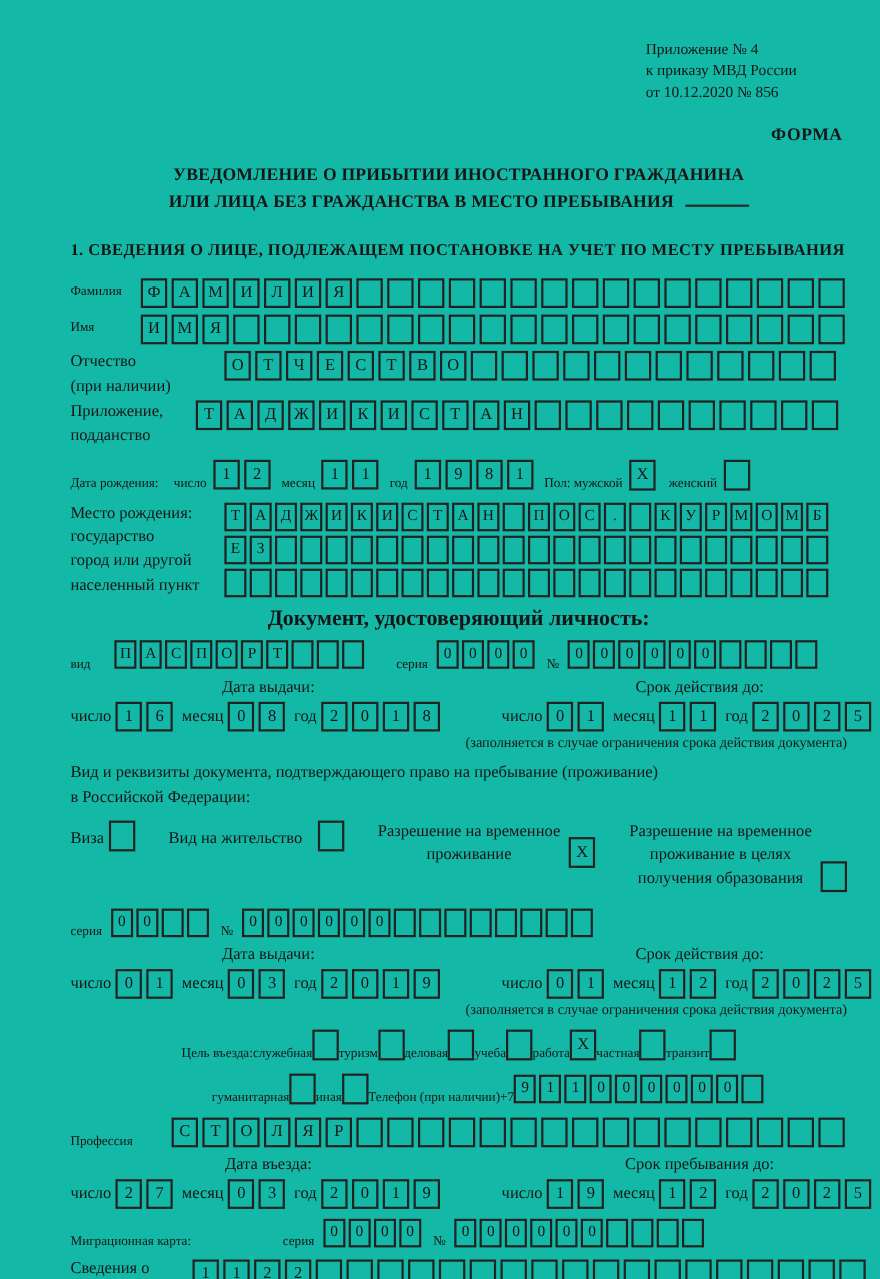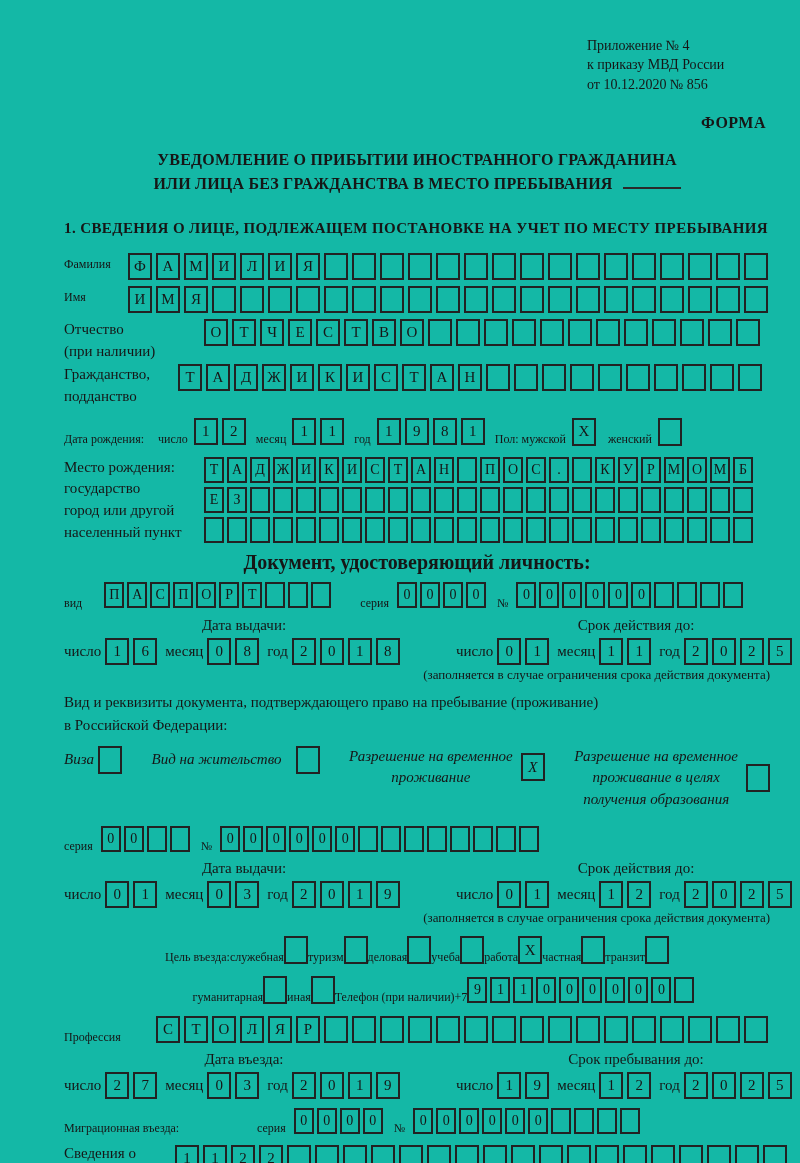--- a/index.html
+++ b/index.html
@@ -40,21 +40,21 @@
   .doc-heading{text-align:center;font-weight:bold;font-size:20px;margin:4px 0 6px;}
 
   .dates{display:flex;margin:4px 0 2px;gap:32px;}
   .date-col{width:360px;flex:0 0 auto;}
   .date-heading{text-align:center;font-size:15px;margin-bottom:4px;}
   .date-fields{display:flex;align-items:center;gap:4px;font-size:15px;}
   .fill-note{font-size:13px;text-align:right;margin:2px 0 8px;}
 
   .intro{font-size:15px;line-height:1.55;margin-top:2px;}
   .opts{display:flex;align-items:flex-start;justify-content:space-between;margin:8px 0 12px;}
-  .opt{display:flex;align-items:center;gap:8px;font-style:italic;}
+  .opt{display:flex;align-items:flex-end;gap:8px;}
   .opt-lines{font-size:15px;text-align:center;line-height:1.45;}
 
   .spread{justify-content:center;}
   .gap6{gap:6px;} .gap8{gap:8px;}
   .lw64{width:64px;flex:0 0 64px;}
   .lw92{width:92px;flex:0 0 92px;}
   .lw111{width:111px;flex:0 0 111px;}
   .lw114{width:114px;flex:0 0 114px;}
   .lw140{width:140px;flex:0 0 140px;}
   .lw185{width:185px;flex:0 0 185px;}
@@ -163,21 +163,21 @@
         <span class="cell"></span>
         <span class="cell"></span>
         <span class="cell"></span>
         <span class="cell"></span>
         <span class="cell"></span>
       </div>
   </div>
 
   <div class="frow" style="margin-bottom:8px;">
     <div class="lbl-block lw114">
-      <div>Гражданство,</div>
+      <div>Приложение,</div>
       <div>подданство</div>
     </div>
     <div class="cells">
         <span class="cell">Т</span>
         <span class="cell">А</span>
         <span class="cell">Д</span>
         <span class="cell">Ж</span>
         <span class="cell">И</span>
         <span class="cell">К</span>
         <span class="cell">И</span>
@@ -612,21 +612,21 @@
             <span class="cell">2</span>
             <span class="cell">0</span>
             <span class="cell">2</span>
             <span class="cell">5</span>
           </div>
       </div>
     </div>
   </div>
 
   <div class="frow center gap8" style="margin-top:6px;margin-bottom:6px;">
-    <span class="lbl lw185">Миграционная въезда:</span>
+    <span class="lbl lw185">Миграционная карта:</span>
     <span class="lbl">серия</span>
     <div class="cells sm">
         <span class="cell">0</span>
         <span class="cell">0</span>
         <span class="cell">0</span>
         <span class="cell">0</span>
       </div>
     <span class="lbl">№</span>
     <div class="cells sm">
         <span class="cell">0</span>

